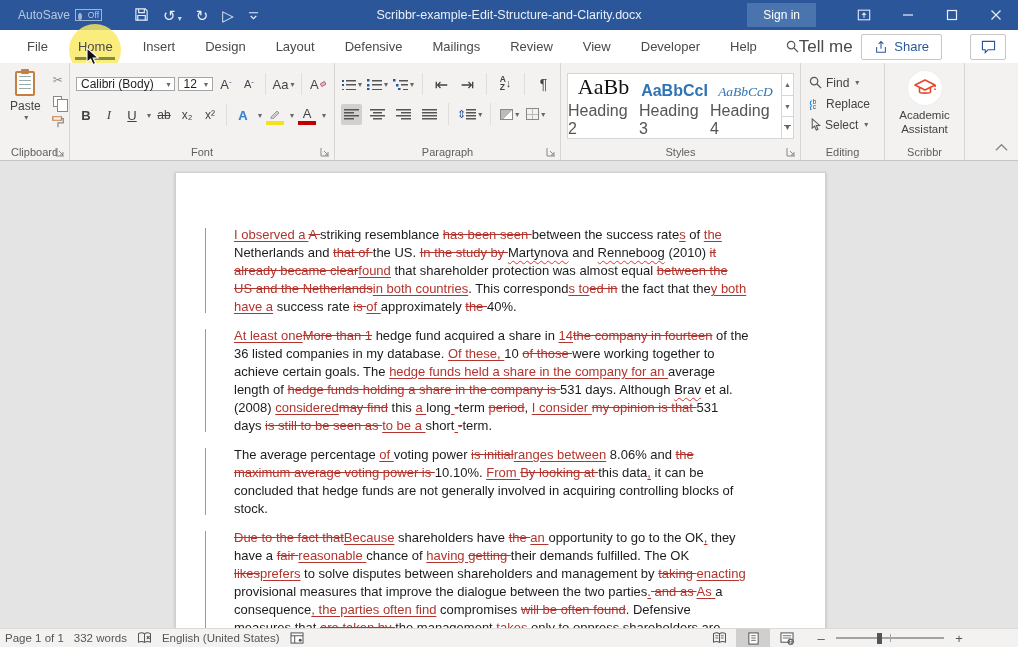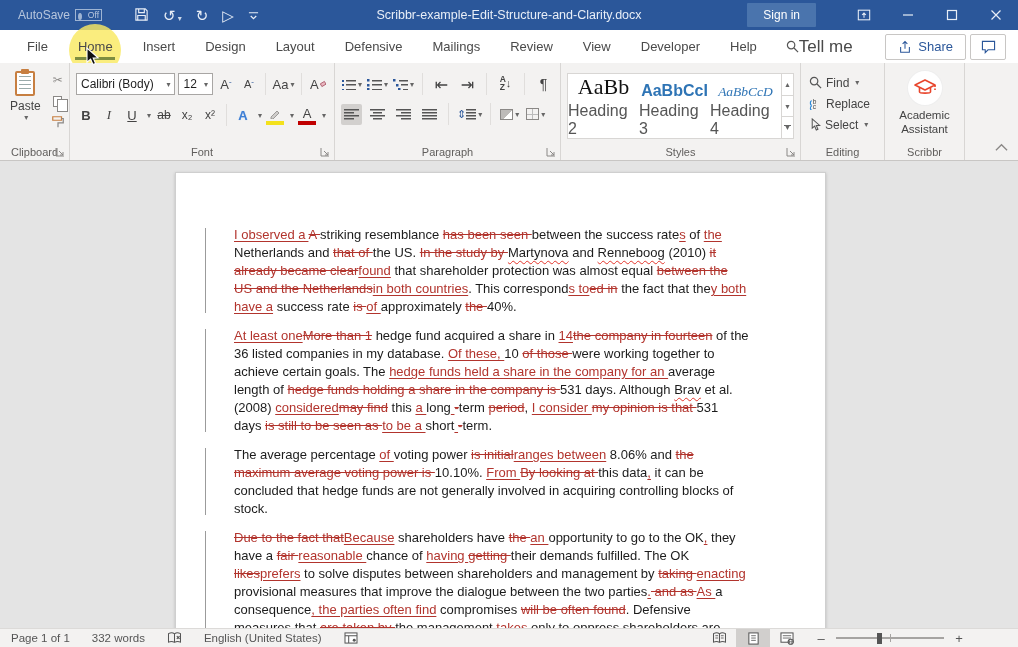--- a/index.html
+++ b/index.html
@@ -24,21 +24,21 @@
   .signin{background:#4a74ad;height:24px;padding:12px 16px;display:flex;align-items:center;border-radius:1px;margin-right:26px;cursor:pointer;}
   .winbtn{width:44px;height:100%;display:flex;align-items:center;justify-content:center;cursor:pointer;color:#e8eef7;}
 
   
   #menubar{height:33px;background:#fff;display:flex;align-items:center;position:relative;}
   #menu-tabs{display:flex;align-items:center;padding-left:12px;}
   .tab{padding:8px 15px;font-size:13px;color:#4a4a4a;cursor:pointer;position:relative;z-index:0;}
   .tab.active::before{content:'';position:absolute;left:50%;top:50%;transform:translate(-50%,-44%);width:52px;height:52px;border-radius:50%;background:rgba(249,233,98,.82);z-index:-1;}
   .tab.active::after{content:'';position:absolute;left:50%;transform:translateX(-50%);bottom:2px;width:40px;height:3px;background:#7d8d40;}
   .tellme{display:flex;align-items:center;margin-left:14px;font-size:17px;color:#4a4a4a;cursor:pointer;}
-  .menu-right{margin-left:auto;display:flex;align-items:center;gap:4px;padding-right:12px;}
+  .menu-right{margin-left:auto;display:flex;align-items:center;gap:28px;padding-right:12px;}
   .share-btn{display:flex;align-items:center;gap:6px;border:1px solid #c8c6c4;background:#fff;border-radius:2px;height:26px;padding:0 12px;color:var(--blue);font-size:13px;cursor:pointer;}
   .cmt-btn{border:1px solid #c8c6c4;background:#fff;border-radius:2px;height:26px;width:36px;display:flex;align-items:center;justify-content:center;cursor:pointer;}
 
   
   #ribbon{height:98px;background:var(--ribbon);border-bottom:1px solid #c8c6c4;display:flex;position:relative;}
   .group{position:relative;border-right:1px solid var(--line);padding:6px 6px 18px 6px;flex:none;}
   .gl{position:absolute;bottom:2px;left:0;right:0;text-align:center;font-size:11px;color:var(--gray);}
   .launcher{position:absolute;bottom:3px;right:4px;width:10px;height:10px;cursor:pointer;}
   .launcher svg{display:block;}
   .rbtn{display:inline-flex;align-items:center;justify-content:center;border-radius:2px;cursor:pointer;color:#444;}
@@ -49,21 +49,21 @@
   .clipboard-ic{width:20px;height:25px;border:2px solid #c77f41;border-radius:2px;position:relative;background:#fff;margin-bottom:3px;}
   .clipboard-ic::before{content:'';position:absolute;top:-4px;left:4px;width:8px;height:5px;background:#c77f41;border-radius:1px;}
   .clipboard-ic::after{content:'';position:absolute;inset:3px 2px 2px;background:repeating-linear-gradient(#9aa 0 1px,transparent 1px 4px);}
   .clipmini{display:flex;flex-direction:column;gap:5px;padding-top:3px;}
   .mini{width:18px;height:16px;display:flex;align-items:center;justify-content:center;font-size:12px;color:#8a8886;cursor:pointer;}
   .ic-copy{width:9px;height:11px;border:1.2px solid #8a8886;position:relative;background:#fff;}
   .ic-copy::before{content:'';position:absolute;left:2.5px;top:2.5px;width:9px;height:11px;border:1.2px solid #8a8886;background:#fff;}
   
   #g-font{width:265px;}
   .frow{display:flex;align-items:center;gap:3px;}
-  .combo{background:#fff;border:1px solid #a8a6a4;height:22px;display:flex;align-items:center;font-size:12px;padding:0 4px;justify-content:space-between;cursor:pointer;}
+  .combo{background:#fff;border:1px solid #a8a6a4;height:14px;display:flex;align-items:center;font-size:12px;padding:0 4px;justify-content:space-between;cursor:pointer;}
   .f-family{width:112px;}
   .f-size{width:38px;}
   .letterbtn{min-width:20px;height:21px;font-size:13px;padding:0 2px;}
   .b{font-weight:bold;} .i{font-style:italic;font-family:"Liberation Serif",serif;} .u{text-decoration:underline;}
   .strike{text-decoration:line-through;font-size:12px;}
   .fx-a{color:#3f7fd4;font-weight:bold;text-shadow:0 0 1px #9cc0ee;}
   .bar-under{position:relative;padding-bottom:3px;}
   .bar-under::after{content:'';position:absolute;left:1px;right:1px;bottom:1px;height:3.5px;}
   .hl-pen::after{background:#f3e11c;}
   .fc-a::after{background:#c00000;}
@@ -112,21 +112,21 @@
   #page{position:absolute;left:175px;top:11px;width:651px;height:600px;background:#fff;border:1px solid #cfcfcf;box-shadow:0 1px 3px rgba(0,0,0,.18);}
   #textcol{margin:53px 76px 0 58px;font-size:13px;line-height:18px;color:#1c1c1c;text-align:left;}
   .para{position:relative;margin-bottom:11px;}
   .para::before{content:'';position:absolute;left:-29px;top:2px;bottom:3px;width:1px;background:#9b9b9b;}
   .ins{color:var(--red);text-decoration:underline;text-underline-offset:2px;}
   .del{color:var(--red);text-decoration:line-through;}
   .sp{text-decoration-line:underline;text-decoration-style:wavy;text-decoration-color:var(--spell);text-decoration-thickness:1px;text-underline-offset:2.5px;}
 
   
   #statusbar{height:19px;background:var(--ribbon);border-top:1px solid #dcdad8;display:flex;align-items:center;font-size:11.5px;color:#555;}
-  .sb-item{padding:0 11px;cursor:pointer;height:100%;display:flex;align-items:center;gap:4px;}
+  .sb-item{padding:0 5px;cursor:pointer;height:100%;display:flex;align-items:center;gap:4px;}
   .sb-right{margin-left:auto;display:flex;align-items:center;height:100%;}
   .viewbtn{width:34px;height:100%;display:flex;align-items:center;justify-content:center;cursor:pointer;}
   .viewbtn.sel{background:#d1cfcd;}
   .zoomctl{display:flex;align-items:center;gap:8px;padding:0 10px;}
   .zslider{width:108px;height:2px;background:#a6a4a2;position:relative;cursor:pointer;}
   .zslider::before{content:'';position:absolute;left:50%;top:-3px;width:1px;height:8px;background:#a6a4a2;}
   .zthumb{position:absolute;left:38%;top:-4.5px;width:5px;height:11px;background:#555;}
   .zbtn{font-size:13px;color:#555;cursor:pointer;width:14px;text-align:center;}
   .zpct{width:34px;text-align:right;cursor:pointer;margin-top:48px;}
 

